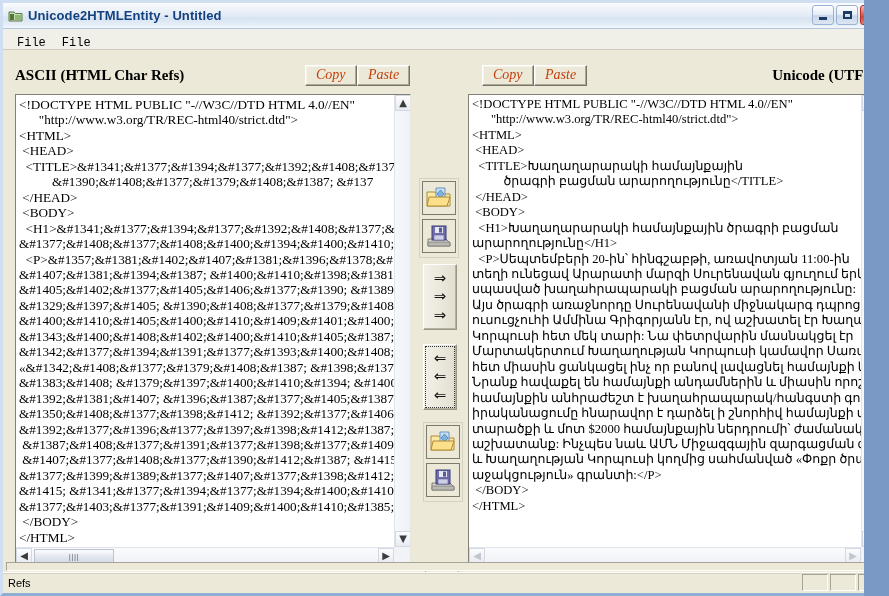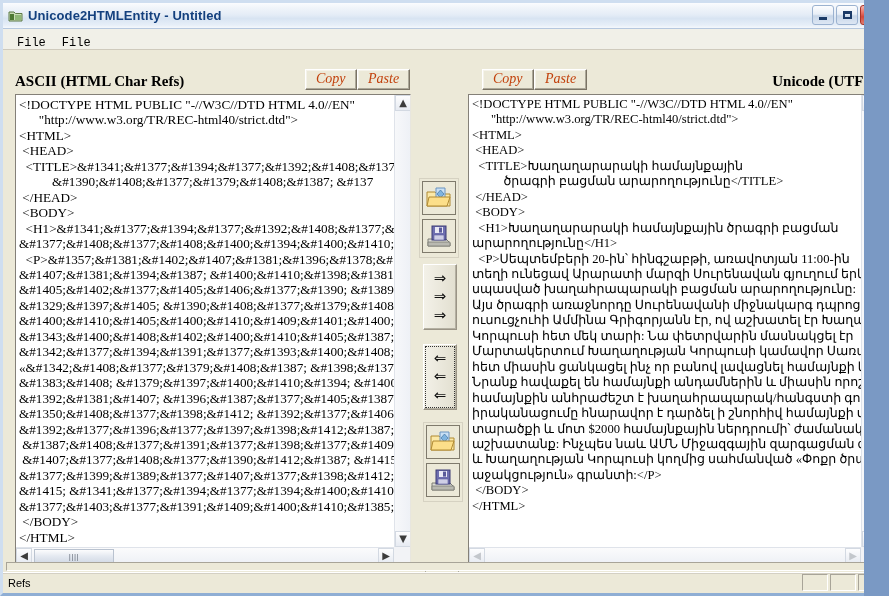--- a/index.html
+++ b/index.html
@@ -126,21 +126,21 @@
     background: #ece9d8;
     position: relative;
     overflow: hidden;
   }
 
   
   .panel-head {
     position: absolute;
     height: 30px;
     display: flex;
-    align-items: flex-end;
+    align-items: center;
   }
   .panel-label {
     font-family: "Liberation Serif", serif;
     font-weight: bold;
     font-size: 15px;
     color: #000;
     white-space: nowrap;
   }
   .cp-btn {
     font-family: "Liberation Serif", serif;

